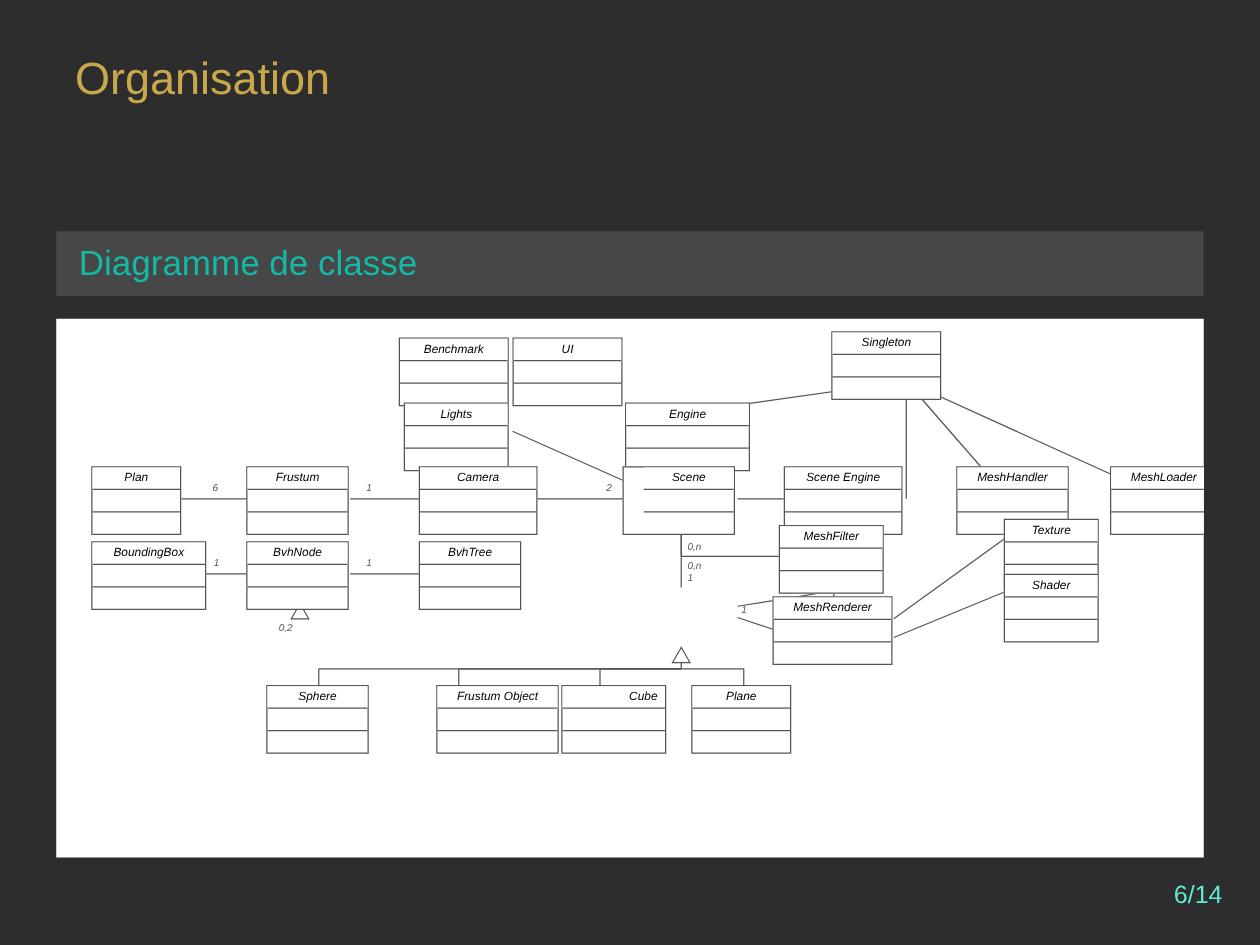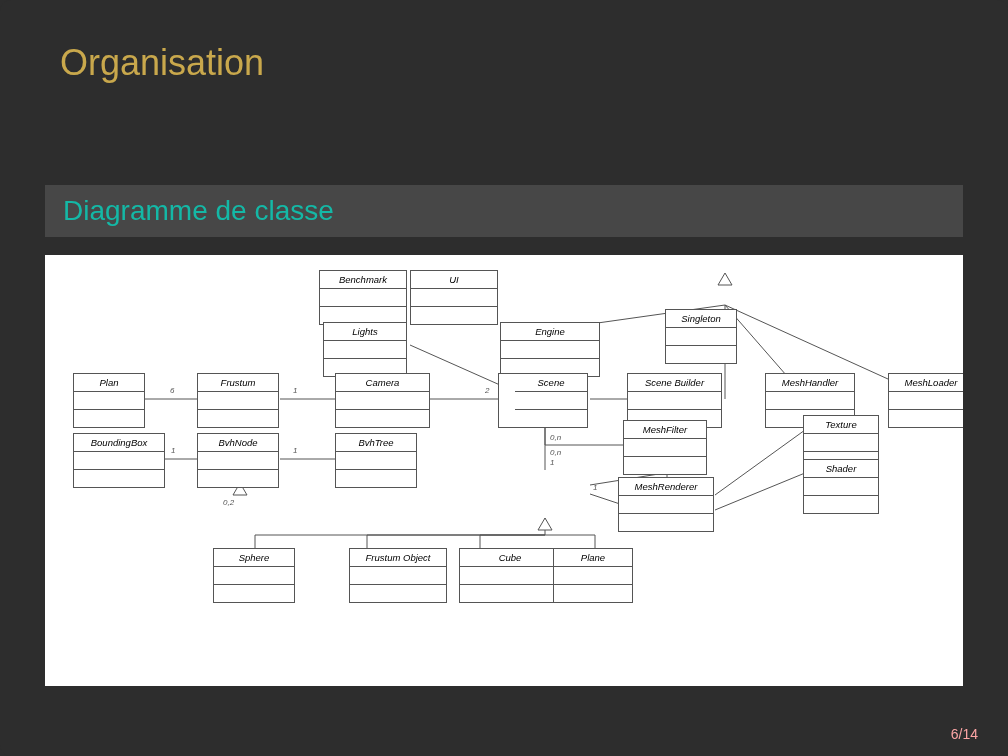--- a/index.html
+++ b/index.html
@@ -91,24 +91,24 @@
     .diagram-svg {
       position: absolute;
       top: 0; left: 0;
       width: 100%;
       height: 100%;
       pointer-events: none;
     }
 
     .page-number {
       position: absolute;
-      bottom: 14px;
+      bottom: 28px;
       right: 30px;
-      color: #fca5a5;
-      font-size: 14px;
+      color: #5eead4;
+      font-size: 20px;
     }
   </style>
 </head>
 <body>
 
 <div class="slide-container">
   <h1 class="title">Organisation</h1>
 
   <div class="subtitle-bar">
     <span class="subtitle-text">Diagramme de classe</span>
@@ -185,21 +185,21 @@
         <line x1="545" y1="144" x2="585" y2="144" stroke="#555" stroke-width="1"></line>
 
         <text x="462" y="115" font-size="8" fill="#555" font-style="italic">0,n</text>
         <text x="462" y="124" font-size="8" fill="#555" font-style="italic">1</text>
 
         <line x1="622" y1="218" x2="622" y2="230" stroke="#555" stroke-width="1"></line>
         <text x="582" y="220" font-size="8" fill="#555" font-style="italic">1</text>
         <text x="607" y="228" font-size="8" fill="#555" font-style="italic">1</text>
       </svg>
 
-      <div class="uml-box" style="left:620px;top:10px;width:72px;margin-top:44px;">
+      <div class="uml-box" style="left:620px;top:10px;width:88px;">
         <div class="box-title">Singleton</div>
         <div class="box-section">&nbsp;</div>
         <div class="box-section">&nbsp;</div>
       </div>
 
       <div class="uml-box" style="left:238px;top:15px;width:88px;margin-left:36px;">
         <div class="box-title">Benchmark</div>
         <div class="box-section">&nbsp;</div>
         <div class="box-section">&nbsp;</div>
       </div>
@@ -240,21 +240,21 @@
         <div class="box-section">&nbsp;</div>
       </div>
 
       <div class="uml-box" style="left:453px;top:118px;width:90px;padding-left:16px;">
         <div class="box-title">Scene</div>
         <div class="box-section">&nbsp;</div>
         <div class="box-section">&nbsp;</div>
       </div>
 
       <div class="uml-box" style="left:582px;top:118px;width:95px;">
-        <div class="box-title">Scene Builder</div>
+        <div class="box-title">Scene Engine</div>
         <div class="box-section">&nbsp;</div>
         <div class="box-section">&nbsp;</div>
       </div>
 
       <div class="uml-box" style="left:720px;top:118px;width:90px;">
         <div class="box-title">MeshHandler</div>
         <div class="box-section">&nbsp;</div>
         <div class="box-section">&nbsp;</div>
       </div>
 
@@ -312,21 +312,21 @@
         <div class="box-section">&nbsp;</div>
         <div class="box-section">&nbsp;</div>
       </div>
 
       <div class="uml-box" style="left:276px;top:293px;width:98px;margin-left:28px;">
         <div class="box-title">Frustum Object</div>
         <div class="box-section">&nbsp;</div>
         <div class="box-section">&nbsp;</div>
       </div>
 
-      <div class="uml-box" style="left:414px;top:293px;width:102px;">
+      <div class="uml-box" style="left:404px;top:293px;width:84px;text-align:right;">
         <div class="box-title">Cube</div>
         <div class="box-section">&nbsp;</div>
         <div class="box-section">&nbsp;</div>
       </div>
 
       <div class="uml-box" style="left:508px;top:293px;width:80px;">
         <div class="box-title">Plane</div>
         <div class="box-section">&nbsp;</div>
         <div class="box-section">&nbsp;</div>
       </div>

